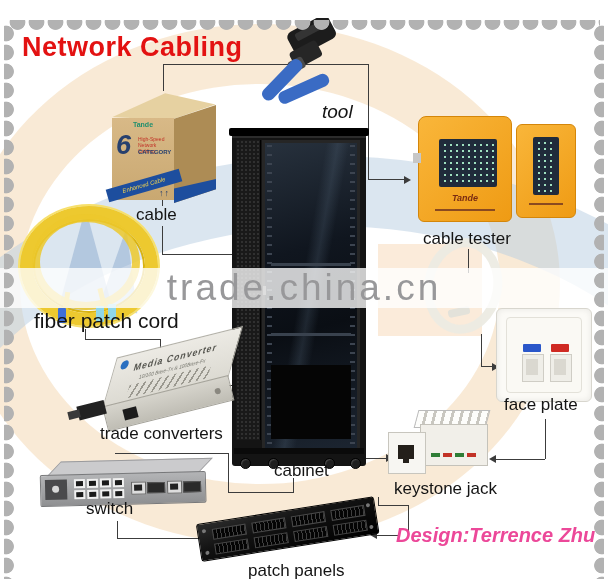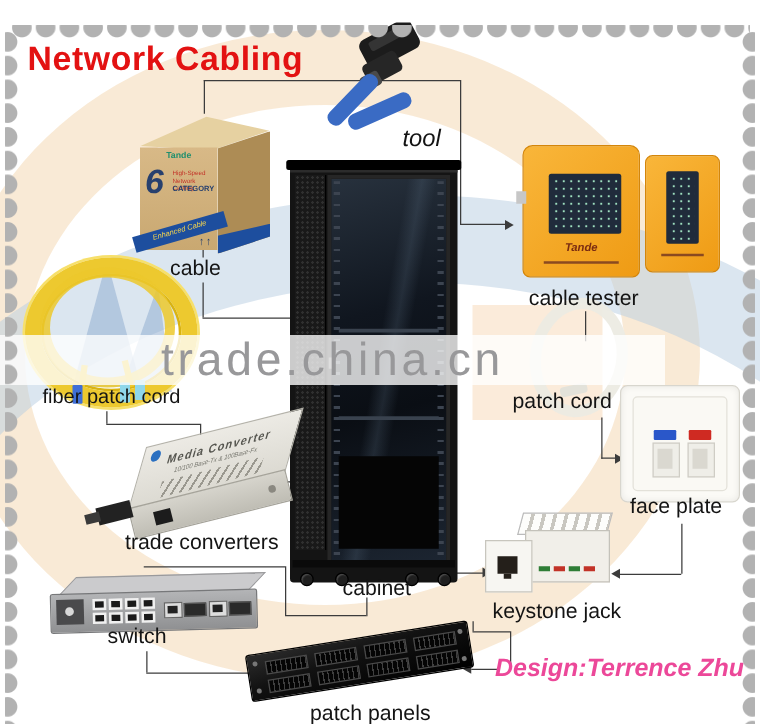--- a/index.html
+++ b/index.html
@@ -40,21 +40,21 @@
 
   
   .lbl{position:absolute;z-index:5;color:#141414;font-size:17px;white-space:nowrap;}
   .lbl-italic{font-style:italic;font-size:19px;}
   .title{position:absolute;left:22px;top:14px;z-index:5;color:#e31212;font-weight:bold;
          font-size:27px;line-height:34px;letter-spacing:0.5px;}
   .design{position:absolute;left:396px;top:508px;z-index:5;color:#ec4899;font-size:20px;
           font-style:italic;font-weight:bold;white-space:nowrap;}
 
   
-  .wm{position:absolute;left:0;top:252px;width:532px;height:40px;z-index:4;
+  .wm{position:absolute;left:0;top:252px;width:608px;height:40px;z-index:4;
       background:rgba(255,255,255,0.78);display:flex;align-items:center;justify-content:center;}
   .wm span{color:#98989a;font-size:37px;letter-spacing:3px;line-height:40px;}
 
   
   .prod{position:absolute;z-index:3;}
 
   
   .boxTop{position:absolute;left:0;top:0;width:112px;height:112px;background:#e6d1a1;
           clip-path:polygon(4% 24%,51% 3%,96% 13%,55% 27%);}
   .boxFront{position:absolute;left:4px;top:28px;width:62px;height:82px;
@@ -408,22 +408,21 @@
     </div>
   </div>
 
   <div class="wm">
     <span>trade.china.cn</span>
   </div>
 
   <div class="lbl" style="left:136px;top:189px;">cable</div>
   <div class="lbl lbl-italic" style="left:322px;top:85px;">tool</div>
   <div class="lbl" style="left:423px;top:213px;">cable tester</div>
-  <div class="lbl" style="left:34px;top:293px;font-size:16px;">fiber patch cord</div>
-  <div class="lbl" style="left:410px;top:295px;">patch cord</div>
+  <div class="lbl" style="left:34px;top:293px;font-size:21px;">fiber patch cord</div>
   <div class="lbl" style="left:504px;top:379px;">face plate</div>
   <div class="lbl" style="left:100px;top:408px;">trade converters</div>
   <div class="lbl" style="left:274px;top:445px;">cabinet</div>
   <div class="lbl" style="left:86px;top:483px;">switch</div>
   <div class="lbl" style="left:394px;top:463px;">keystone jack</div>
   <div class="lbl" style="left:248px;top:545px;">patch panels</div>
 
   <div class="design">Design:Terrence Zhu</div>
 
   <div class="sc sc-t"></div>

